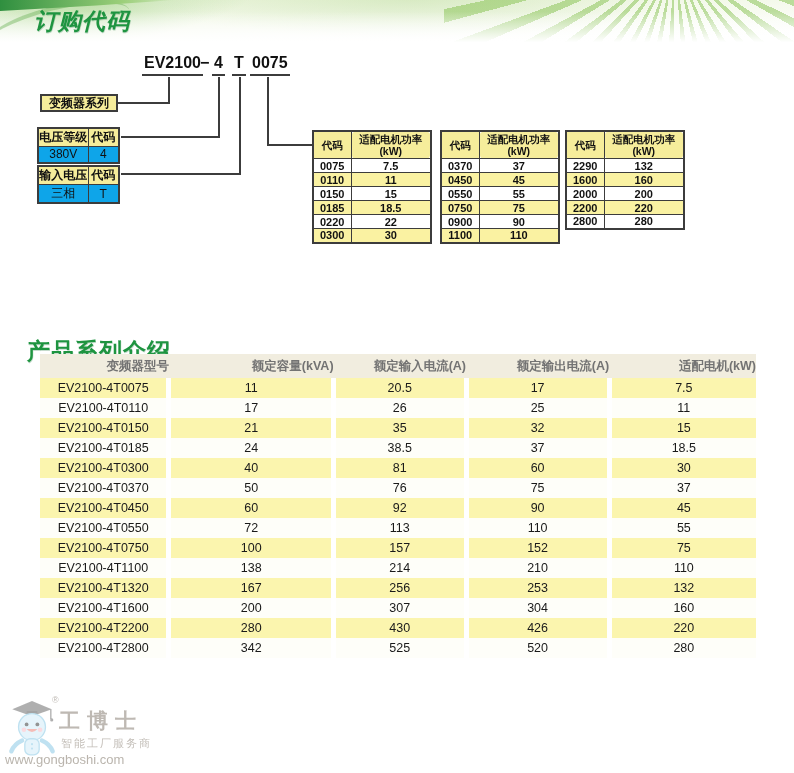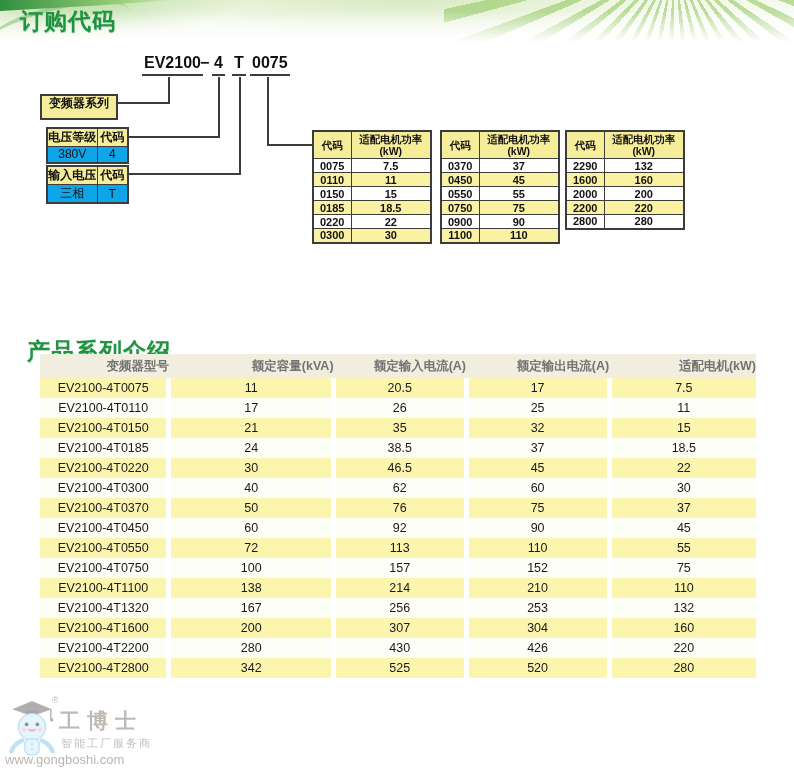--- a/index.html
+++ b/index.html
@@ -21,48 +21,48 @@
     background:linear-gradient(90deg,#2f8f3f,#9ccf7a 70%,rgba(156,207,122,0));
     clip-path:polygon(0 0,100% 0,55% 50%,0 100%); }
   .band-rays { position:absolute; right:-70px; top:-52px; width:420px; height:120px;
     background:repeating-conic-gradient(from 140deg at 55% 10%, rgba(139,196,88,.55) 0deg 3.2deg, rgba(255,255,255,0) 3.2deg 8.2deg); }
   .band-fade { position:absolute; left:0; top:0; width:794px; height:46px;
     background:linear-gradient(180deg, rgba(255,255,255,0) 25%, #fff 92%); }
 
   
   .sec-title { position:absolute; color:#1E9440; font-size:23px; font-weight:bold; letter-spacing:1px;
     text-shadow:0.5px 0.5px 0 rgba(20,110,50,.25); }
-  #title1 { left:20px; top:6px; }
+  #title1 { left:34px; top:6px;font-style:italic; }
   #title2 { left:27px; top:336px; }
 
   
   .codeseg { position:absolute; top:54px; font-size:16px; font-weight:bold; color:#111; }
   .u { border-bottom:2px solid #3c3c3c; padding:0 2px 2px 2px; }
   .vline, .hline { position:absolute; background:#3c3c3c; }
   .vline { width:2px; } .hline { height:2px; }
 
-  .label-box { position:absolute; left:40px; top:94px; width:78px; height:26px;
+  .label-box { position:absolute; left:40px; top:94px; width:78px; height:18px;
     background:#F6ED9B; border:2px solid #3c3c3c; font-size:12px; font-weight:bold;
     text-align:center; line-height:14px; color:#111; }
 
   table { border-collapse:collapse; }
-  .mini-table { position:absolute; left:37px;margin-left:9px; }
+  .mini-table { position:absolute; left:37px; }
   .mini-table th, .mini-table td { border:1px solid #3c3c3c; font-size:12px; text-align:center; color:#111; }
   .mini-table { border:2px solid #3c3c3c; }
   .mini-table th { background:#F6ED9B; font-weight:bold; width:50px; height:17px; }
   .mini-table th:last-child { width:31px; }
   .mini-table td { background:#0ea5e9; height:16px; font-weight:normal; }
   #voltage-table { top:127px; } #input-table { top:165px; }
 
   .code-table { position:absolute; top:130px; border:2px solid #3c3c3c; }
   .code-table th, .code-table td { border:1px solid #3c3c3c; color:#111; }
   .code-table th { background:#F6ED9B; font-size:10.5px; font-weight:bold; line-height:1.15;
     padding:1px 2px; text-align:center; }
   .code-table th:first-child { width:38px; }
-  .code-table th:last-child { width:80px; }
+  .code-table th:last-child { width:80px;border-radius:6px; }
   .code-table td { font-size:11px; font-weight:bold; text-align:center; height:14px; padding:0 2px; }
   .code-table tbody tr:nth-child(odd) td { background:#FFFFFF; }
   .code-table tbody tr:nth-child(even) td { background:#FAF2A2; }
   #code-table-1 { left:312px; } #code-table-2 { left:440px; } #code-table-3 { left:565px; }
 
   
   .main-table { position:absolute; left:40px; top:354px; width:716px; table-layout:fixed; }
   .main-table th { background:#F1EDDF; height:24px; font-size:12.5px; font-weight:bold; color:#737373;
     text-align:right; }
   .main-table td { height:20px; font-size:12.5px; color:#1a1a1a; text-align:center; }
@@ -285,30 +285,23 @@
           <td>15</td>
         </tr>
         <tr>
           <td>EV2100-4T0185</td>
           <td>24</td>
           <td>38.5</td>
           <td>37</td>
           <td>18.5</td>
         </tr>
         <tr>
-          <td>EV2100-4T0220</td>
-          <td>30</td>
-          <td>46.5</td>
-          <td>45</td>
-          <td>22</td>
-        </tr>
-        <tr>
           <td>EV2100-4T0300</td>
           <td>40</td>
-          <td>62</td>
+          <td>81</td>
           <td>60</td>
           <td>30</td>
         </tr>
         <tr>
           <td>EV2100-4T0370</td>
           <td>50</td>
           <td>76</td>
           <td>75</td>
           <td>37</td>
         </tr>

